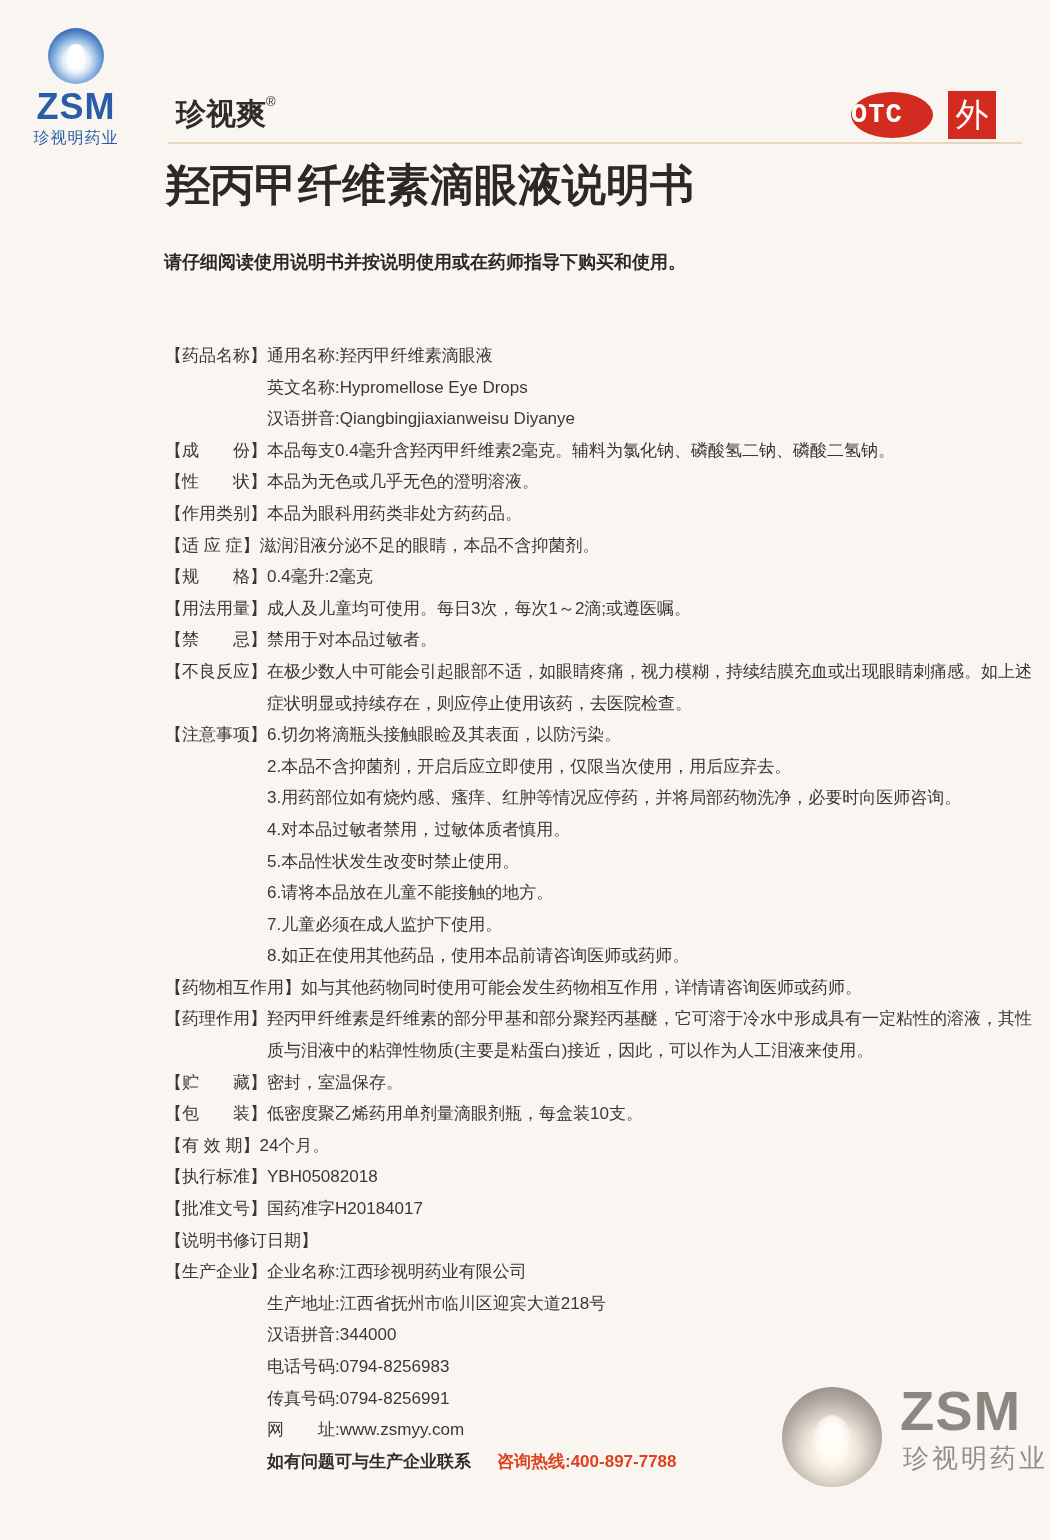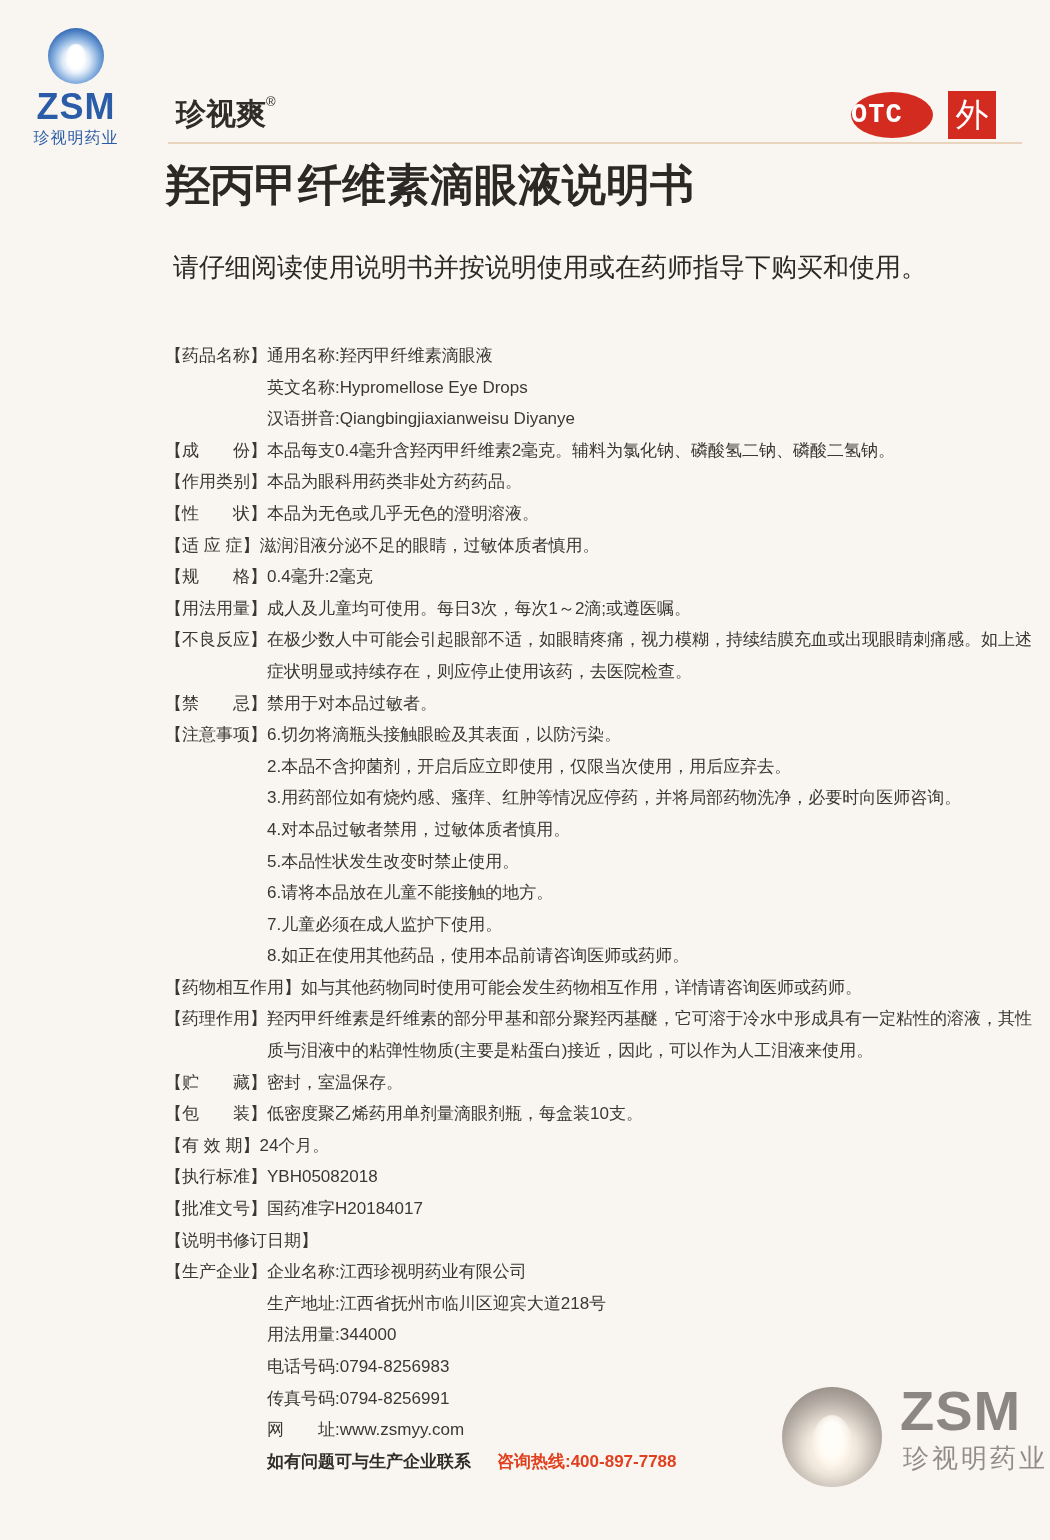--- a/index.html
+++ b/index.html
@@ -37,21 +37,21 @@
     display:flex; align-items:center; justify-content:flex-start;
   }
   .ext-badge {
     position:absolute; left:948px; top:91px; width:48px; height:48px;
     background:#d42b20; color:#fff; font-size:33px;
     display:flex; align-items:center; justify-content:center;
   }
   .divider { position:absolute; left:168px; top:142px; width:854px; height:2px; background:#e9d5bd; }
   
   .title    { position:absolute; left:166px; top:156px; font-size:44px; font-weight:bold; color:#2b2826; letter-spacing:0px; white-space:nowrap; }
-  .subtitle { position:absolute; left:173px; top:250px; font-size:26px; font-weight:normal; color:#2b2826; white-space:nowrap; }
+  .subtitle { position:absolute; left:164px; top:250px; font-size:18px; font-weight:bold; color:#2b2826; white-space:nowrap; }
   
   .body-block { position:absolute; left:165px; top:340px; width:882px; font-size:17px; line-height:31.6px; }
   .para { min-height:31.6px; }
   .para.first { text-indent:-6em; padding-left:6em; }
   .para.cont  { padding-left:6em; }
   .label { white-space:pre;margin-top:48px; }
   
   .contact-line { padding-left:6em; line-height:31.6px; }
   .contact-line .contact { font-weight:bold; color:#2f2c29; }
   .contact-line .hotline { font-weight:bold; color:#e0401f; margin-left:26px; }
@@ -97,39 +97,39 @@
   <div class="body-block">
       <div>
         <div class="para first"><span class="label">【药品名称】</span><span>通用名称:羟丙甲纤维素滴眼液</span></div>
         <div class="para cont">英文名称:Hypromellose Eye Drops</div>
         <div class="para cont">汉语拼音:Qiangbingjiaxianweisu Diyanye</div>
       </div>
       <div>
         <div class="para first"><span class="label">【成　　份】</span><span>本品每支0.4毫升含羟丙甲纤维素2毫克。辅料为氯化钠、磷酸氢二钠、磷酸二氢钠。</span></div>
       </div>
       <div>
+        <div class="para first"><span class="label">【性　　状】</span><span>本品为无色或几乎无色的澄明溶液。</span></div>
+      </div>
+      <div>
         <div class="para first"><span class="label">【作用类别】</span><span>本品为眼科用药类非处方药药品。</span></div>
       </div>
       <div>
-        <div class="para first"><span class="label">【性　　状】</span><span>本品为无色或几乎无色的澄明溶液。</span></div>
-      </div>
-      <div>
-        <div class="para first"><span class="label">【适 应 症】</span><span>滋润泪液分泌不足的眼睛，过敏体质者慎用。</span></div>
+        <div class="para first"><span class="label">【适 应 症】</span><span>滋润泪液分泌不足的眼睛，本品不含抑菌剂。</span></div>
       </div>
       <div>
         <div class="para first"><span class="label">【规　　格】</span><span>0.4毫升:2毫克</span></div>
       </div>
       <div>
         <div class="para first"><span class="label">【用法用量】</span><span>成人及儿童均可使用。每日3次，每次1～2滴;或遵医嘱。</span></div>
       </div>
       <div>
-        <div class="para first"><span class="label">【不良反应】</span><span>在极少数人中可能会引起眼部不适，如眼睛疼痛，视力模糊，持续结膜充血或出现眼睛刺痛感。如上述症状明显或持续存在，则应停止使用该药，去医院检查。</span></div>
+        <div class="para first"><span class="label">【禁　　忌】</span><span>禁用于对本品过敏者。</span></div>
       </div>
       <div>
-        <div class="para first"><span class="label">【禁　　忌】</span><span>禁用于对本品过敏者。</span></div>
+        <div class="para first"><span class="label">【不良反应】</span><span>在极少数人中可能会引起眼部不适，如眼睛疼痛，视力模糊，持续结膜充血或出现眼睛刺痛感。如上述症状明显或持续存在，则应停止使用该药，去医院检查。</span></div>
       </div>
       <div>
         <div class="para first"><span class="label">【注意事项】</span><span>6.切勿将滴瓶头接触眼睑及其表面，以防污染。</span></div>
         <div class="para cont">2.本品不含抑菌剂，开启后应立即使用，仅限当次使用，用后应弃去。</div>
         <div class="para cont">3.用药部位如有烧灼感、瘙痒、红肿等情况应停药，并将局部药物洗净，必要时向医师咨询。</div>
         <div class="para cont">4.对本品过敏者禁用，过敏体质者慎用。</div>
         <div class="para cont">5.本品性状发生改变时禁止使用。</div>
         <div class="para cont">6.请将本品放在儿童不能接触的地方。</div>
         <div class="para cont">7.儿童必须在成人监护下使用。</div>
         <div class="para cont">8.如正在使用其他药品，使用本品前请咨询医师或药师。</div>
@@ -154,21 +154,21 @@
       </div>
       <div>
         <div class="para first"><span class="label">【批准文号】</span><span>国药准字H20184017</span></div>
       </div>
       <div>
         <div class="para first"><span class="label">【说明书修订日期】</span><span></span></div>
       </div>
       <div>
         <div class="para first"><span class="label">【生产企业】</span><span>企业名称:江西珍视明药业有限公司</span></div>
         <div class="para cont">生产地址:江西省抚州市临川区迎宾大道218号</div>
-        <div class="para cont">用法用量:344000</div>
+        <div class="para cont">汉语拼音:344000</div>
         <div class="para cont">电话号码:0794-8256983</div>
         <div class="para cont">传真号码:0794-8256991</div>
         <div class="para cont">网　　址:www.zsmyy.com</div>
       </div>
       <div class="contact-line"><span class="contact">如有问题可与生产企业联系</span><span class="hotline">咨询热线:400-897-7788</span></div>
     </div>
 
   <div class="logo-bottom">
     <div class="sphere-gray"></div>
     <div class="zsm">ZSM</div>

